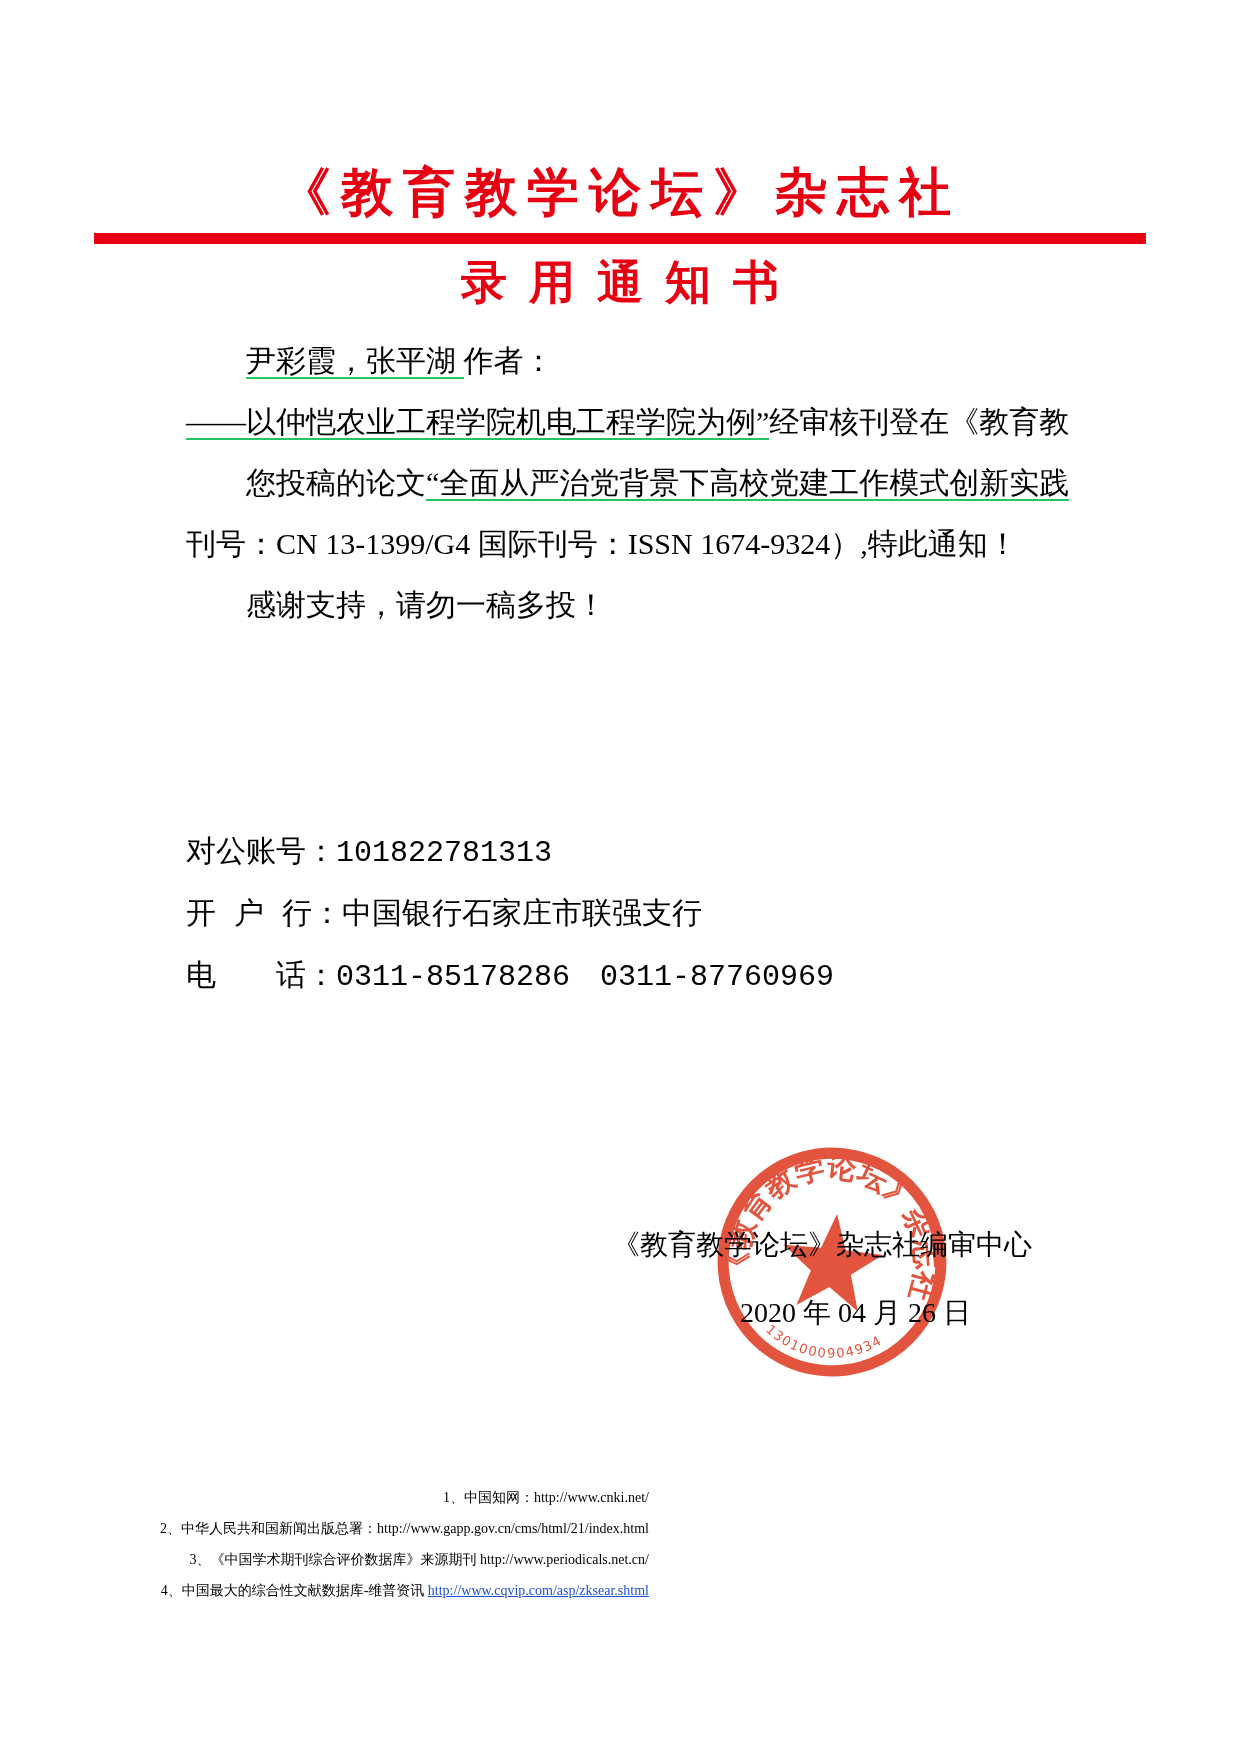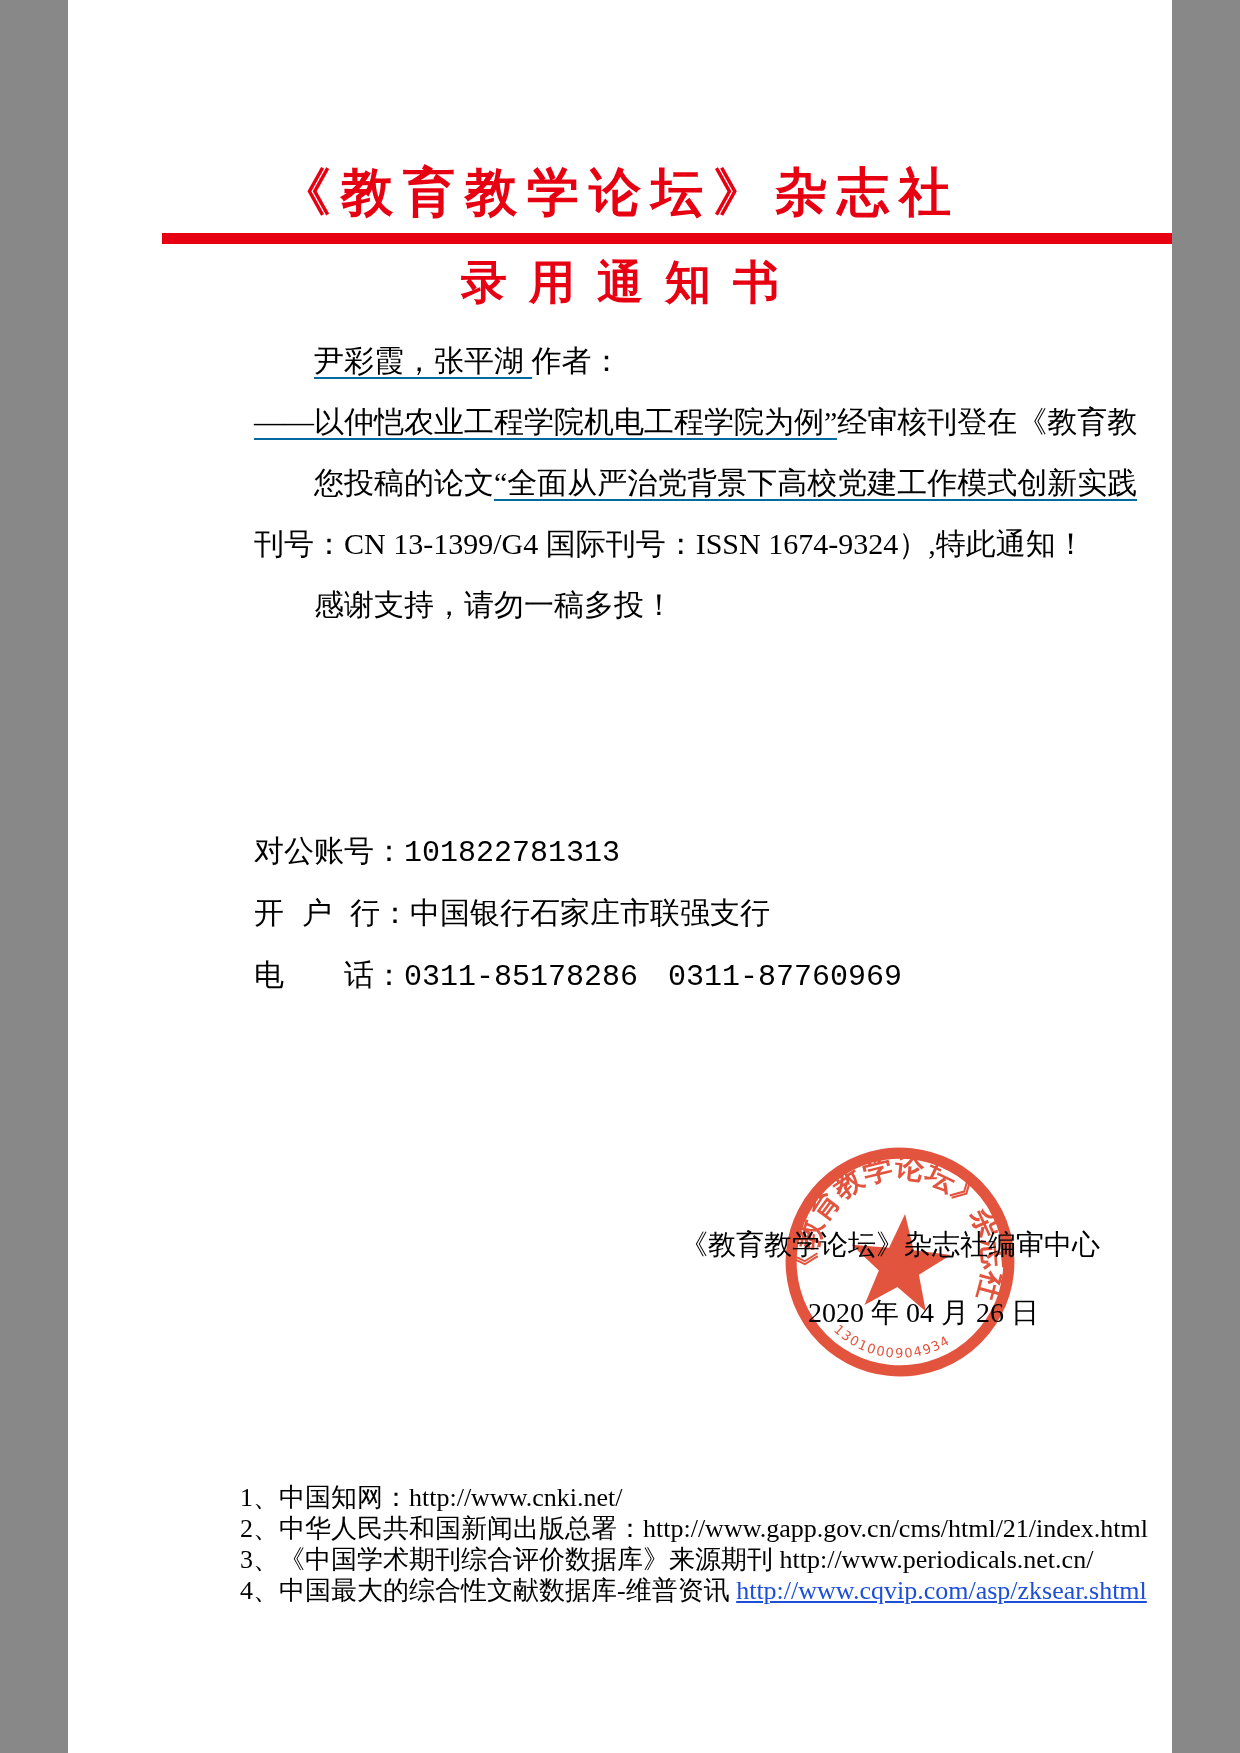--- a/index.html
+++ b/index.html
@@ -1,19 +1,19 @@
 <!DOCTYPE html>
 <html><head>
 <meta charset="utf-8">
 <style>
   * { margin: 0; padding: 0; box-sizing: border-box; }
   html, body { background: #888; }
   .page {
     position: relative;
-    width: 1104px;
+    width: 1240px;
     height: 1753px;
     margin: 0 auto;
     background: #ffffff;
     font-family: "Liberation Serif", "DejaVu Serif", serif;
     color: #000;
     overflow: hidden;
   }
   .title {
     position: absolute;
     top: 158px;
@@ -54,21 +54,21 @@
     top: 330px;
     width: 940px;
     font-size: 30px;
   }
   .bline {
     height: 61px;
     line-height: 61px;
     white-space: nowrap;
   }
   .indent { padding-left: 60px; }
-  .u { border-bottom: 2px solid #0369a1; }
+  .u { border-bottom: 2px solid #22c55e; }
   .account-block {
     position: absolute;
     left: 186px;
     top: 822px;
     font-size: 30px;
   }
   .acc-row { height: 62px; line-height: 62px; white-space: nowrap; font-family: Liberation Mono, monospace; }
   .signature {
     position: absolute;
     left: 612px;
@@ -91,23 +91,24 @@
     top: 1136px;
     width: 252px;
     height: 252px;
     transform: rotate(6deg);
     opacity: 0.92;
     mix-blend-mode: multiply;
     pointer-events: none;
   }
   .footer-block {
     position: absolute;
-    left: 172px;
+    left: 160px;
     top: 1482px;
-    font-size: 26px;
+    font-size: 14px;
+    text-align: right;
   }
   .f-line { height: 31px; line-height: 31px; white-space: nowrap; }
   .f-link { color: #1d4ed8; text-decoration: underline; cursor: pointer; }
 </style>
 </head>
 <body>
 
 <div class="page">
 
   <div class="title">《教育教学论坛》杂志社</div>

